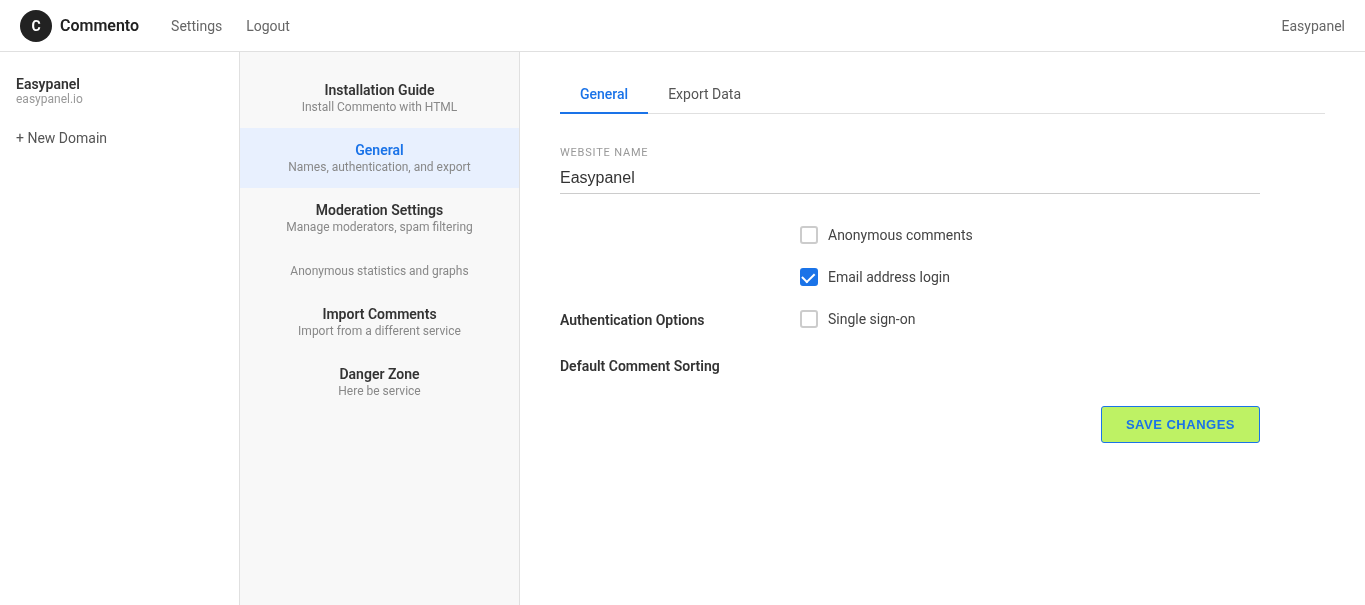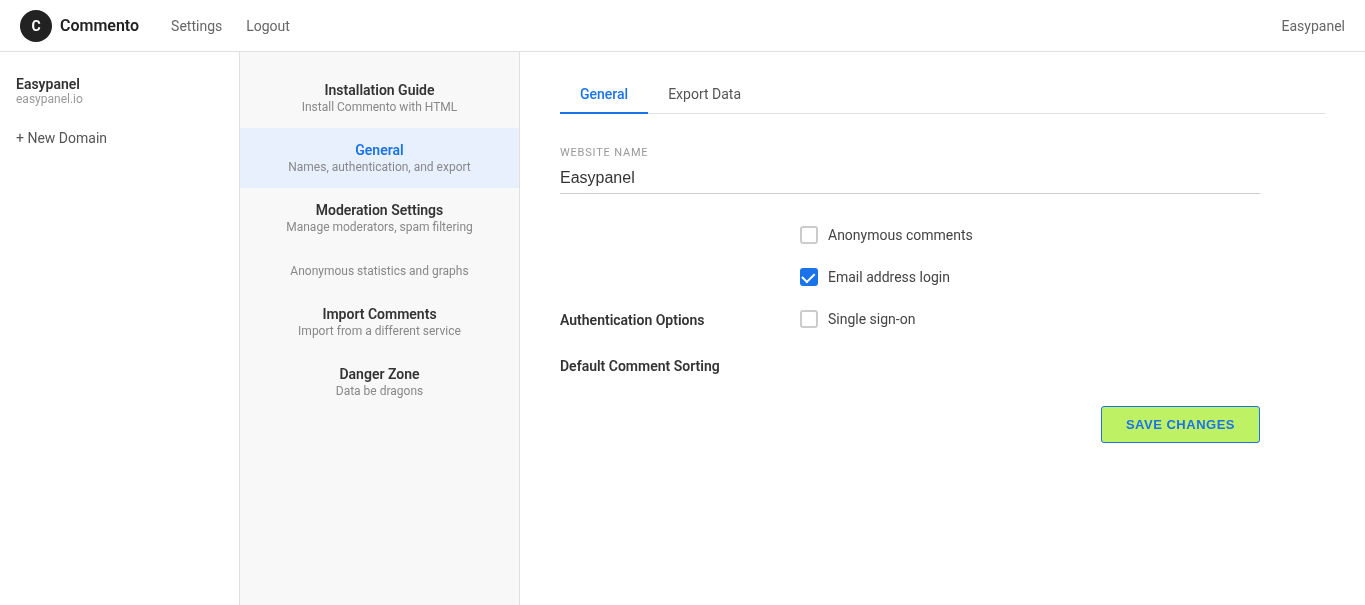--- a/index.html
+++ b/index.html
@@ -290,21 +290,21 @@
       <div class="nav-item-sub">Anonymous statistics and graphs</div>
     </div>
 
     <div class="nav-item">
       <div class="nav-item-title">Import Comments</div>
       <div class="nav-item-sub">Import from a different service</div>
     </div>
 
     <div class="nav-item">
       <div class="nav-item-title">Danger Zone</div>
-      <div class="nav-item-sub">Data be dragons</div>
+      <div class="nav-item-sub">Here be service</div>
     </div>
 
   </nav>
 
   <main class="main-content">
 
     <div class="tabs">
       <div class="tab active">General</div>
       <div class="tab">Export Data</div>
     </div>

